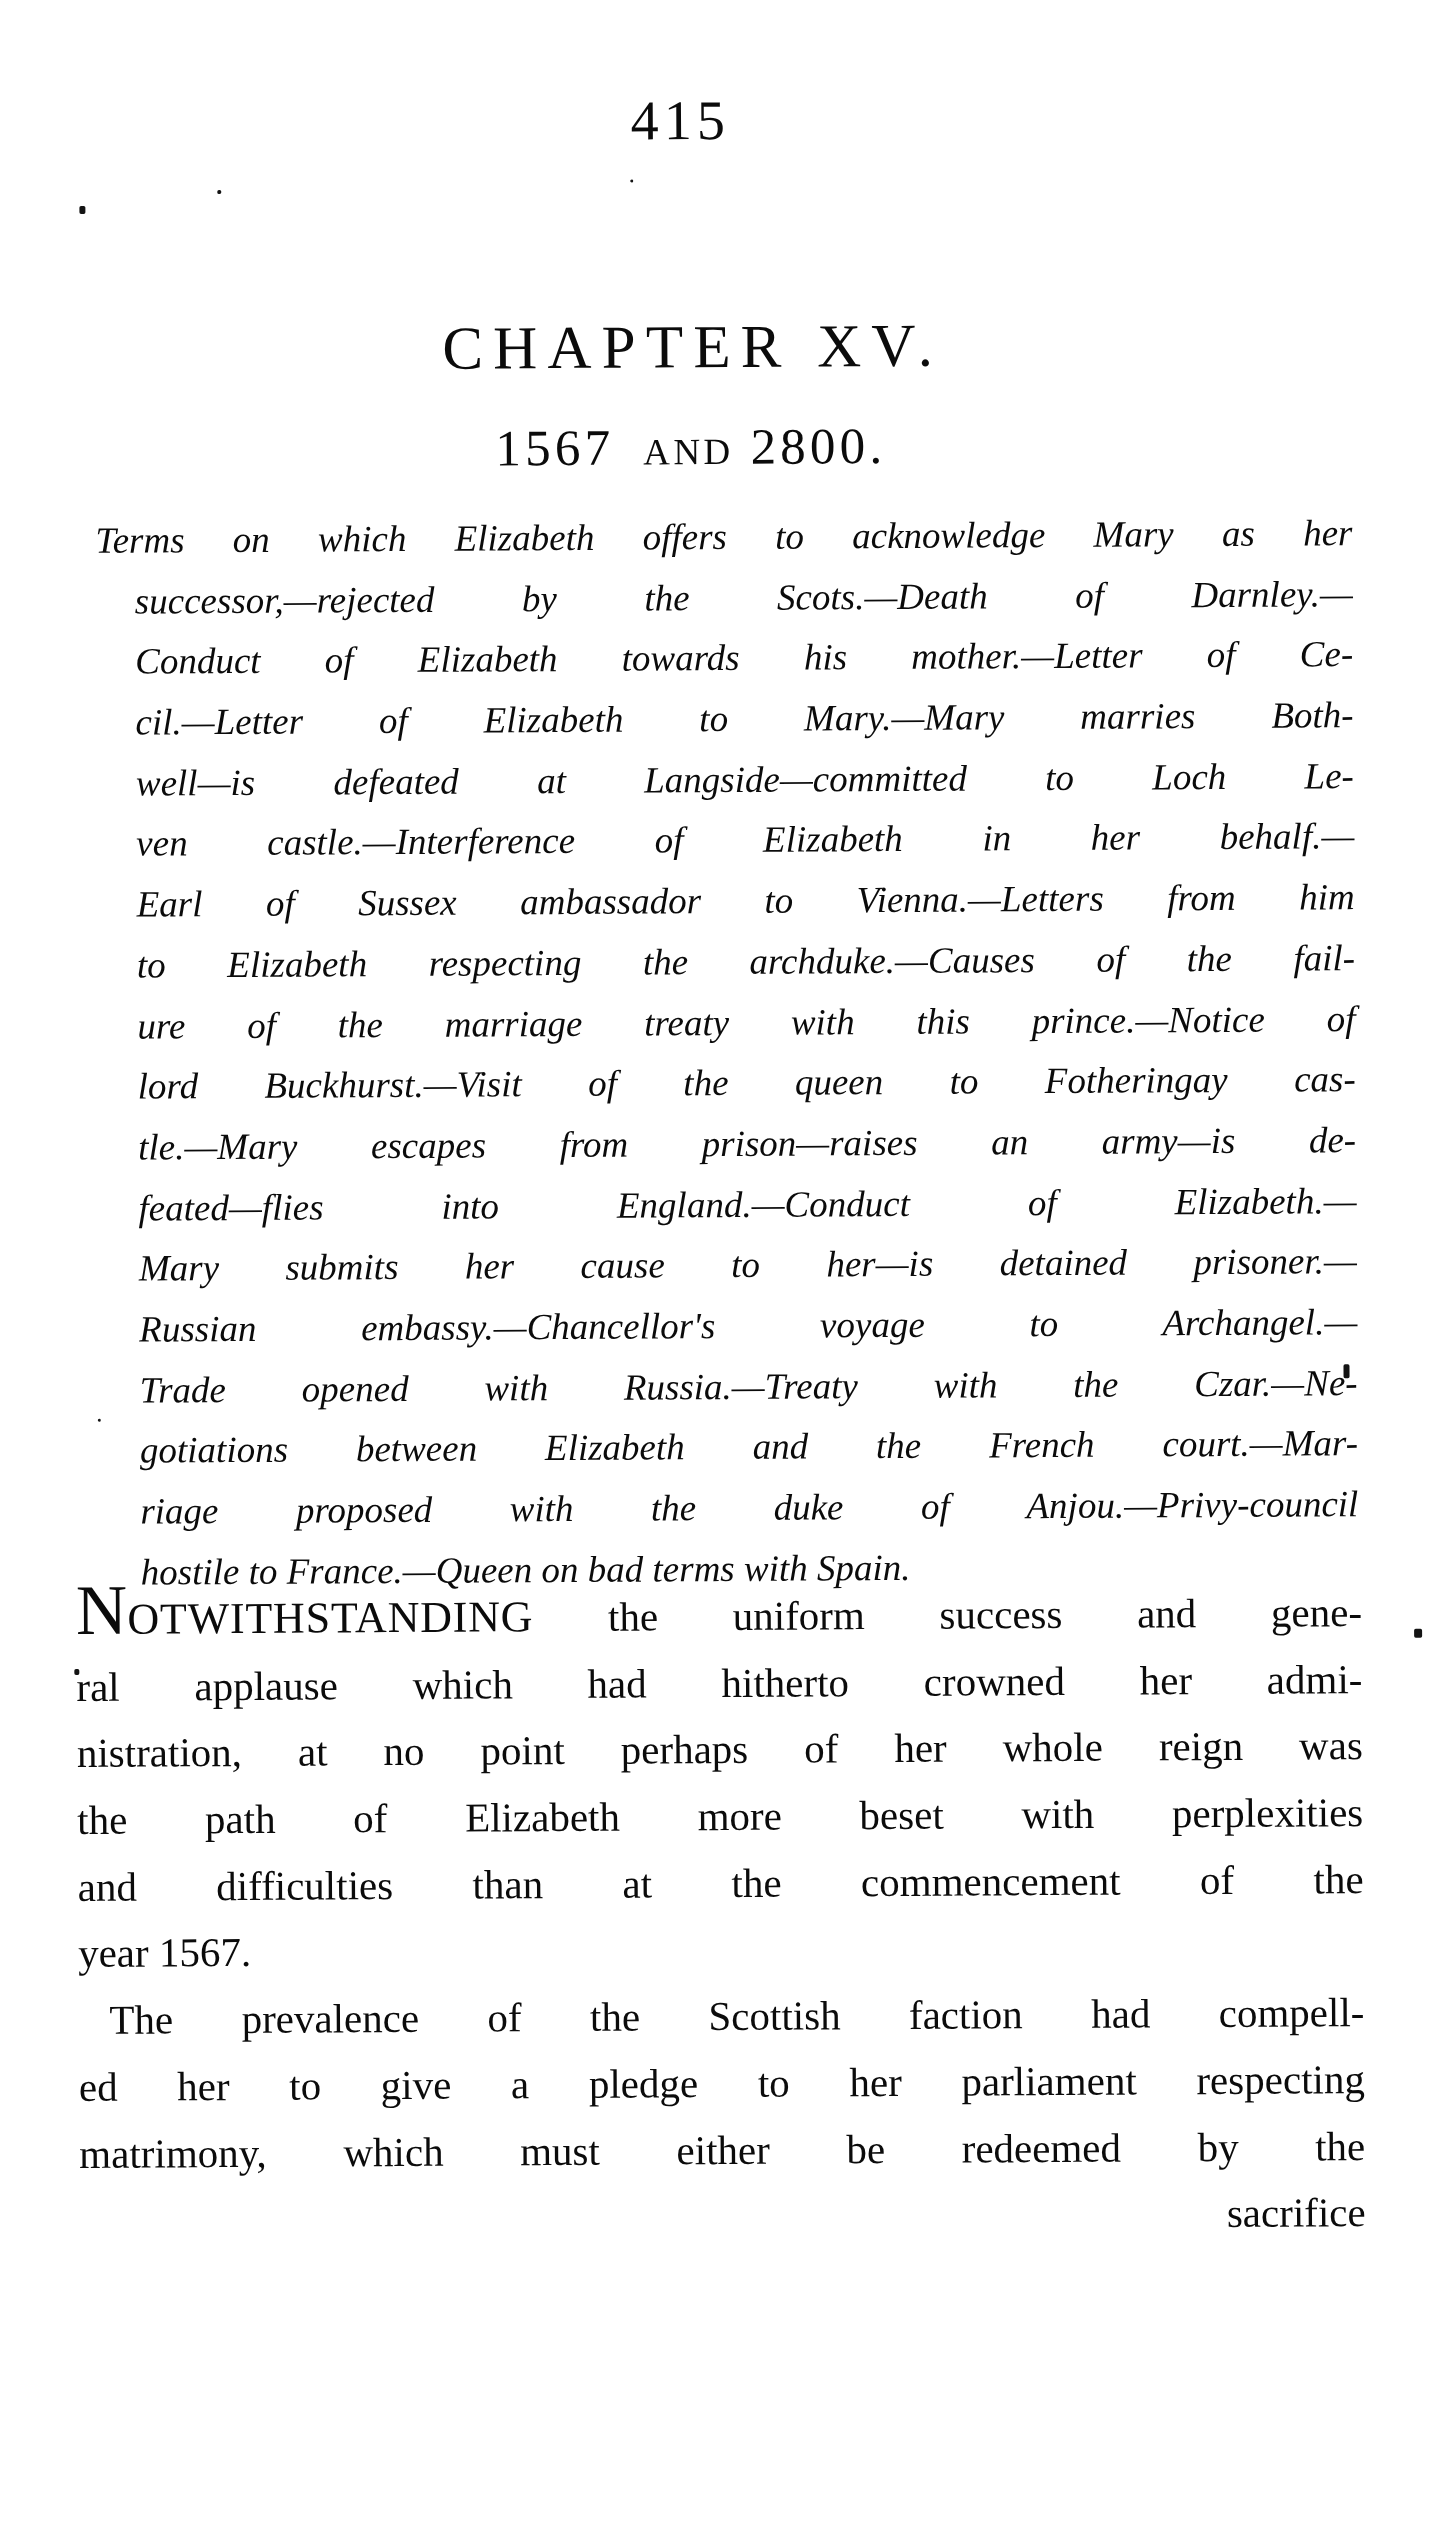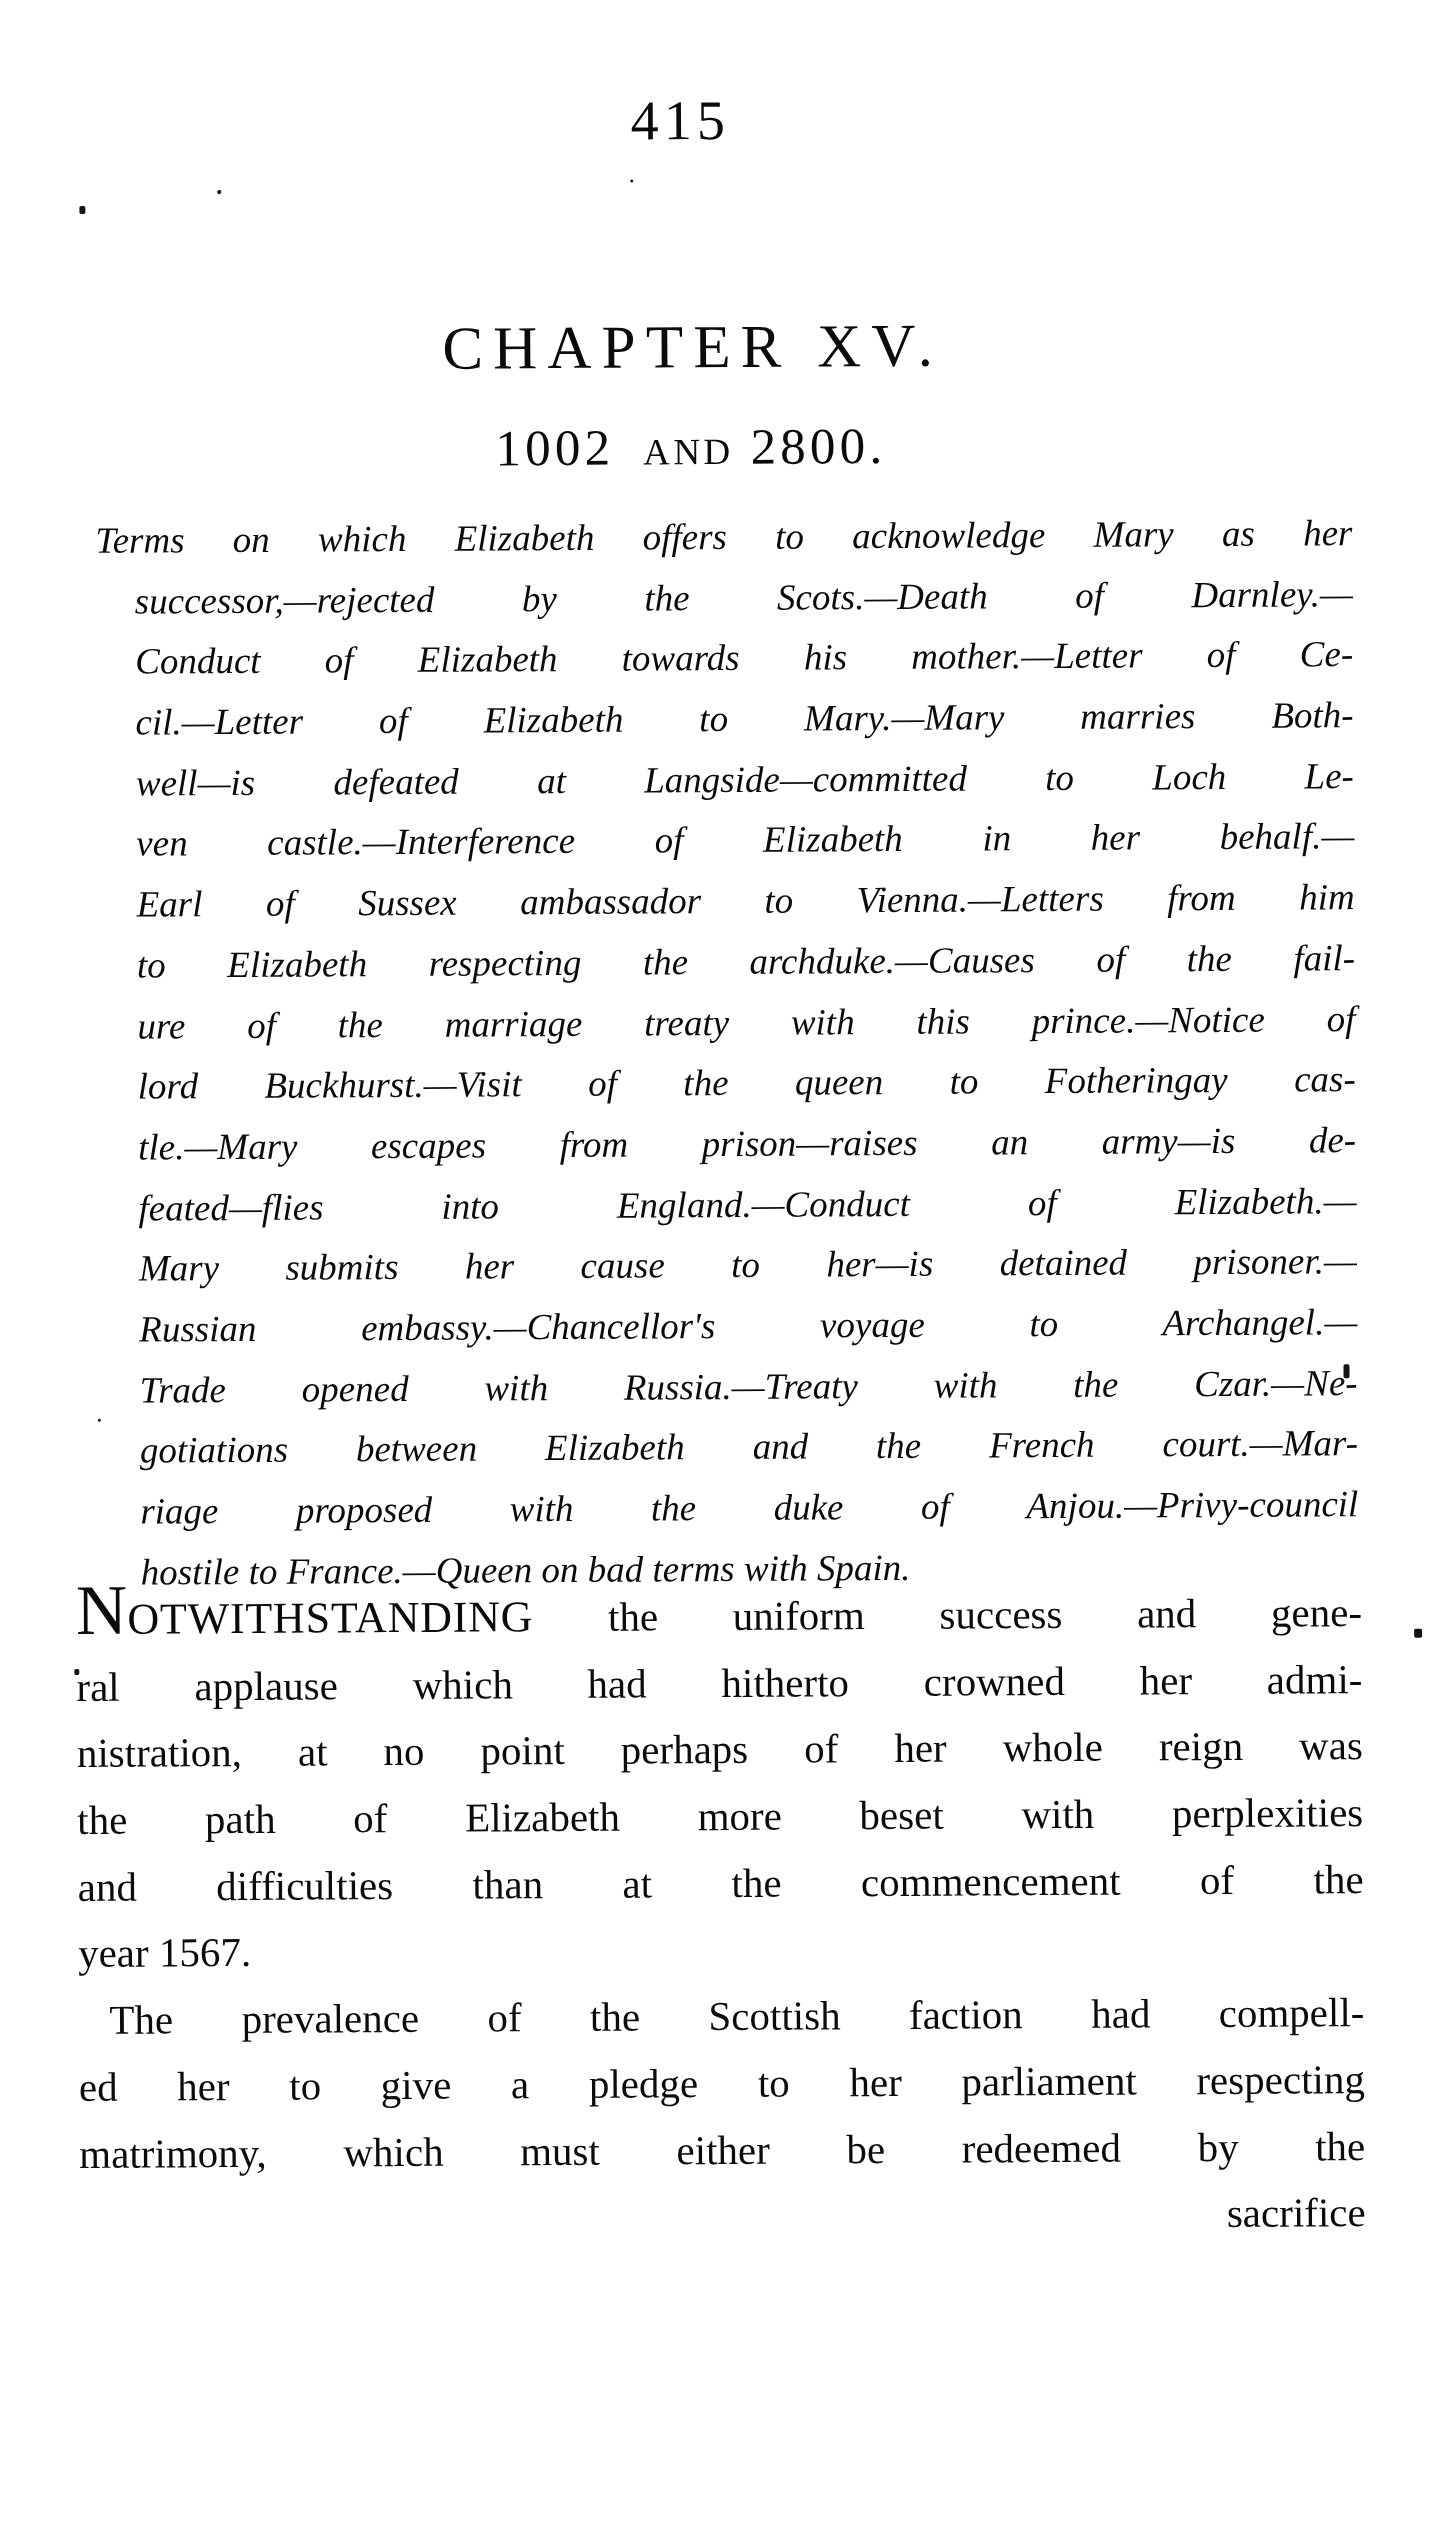--- a/index.html
+++ b/index.html
@@ -112,21 +112,21 @@
 </head>
 <body>
 
 <div class="page">
   <div class="content">
 
     <div class="folio">415</div>
 
     <div class="chapter">CHAPTER XV.</div>
 
-    <div class="years"><span>1002</span> <span class="conj">AND</span> <span>2800.</span></div>
+    <div class="years"><span>1567</span> <span class="conj">AND</span> <span>2800.</span></div>
 
     <div class="summary">
       <div class="sline first">Terms on which Elizabeth offers to acknowledge Mary as her</div>
       <div class="sline">successor,—rejected by the Scots.—Death of Darnley.—</div>
       <div class="sline">Conduct of Elizabeth towards his mother.—Letter of Ce-</div>
       <div class="sline">cil.—Letter of Elizabeth to Mary.—Mary marries Both-</div>
       <div class="sline">well—is defeated at Langside—committed to Loch Le-</div>
       <div class="sline">ven castle.—Interference of Elizabeth in her behalf.—</div>
       <div class="sline">Earl of Sussex ambassador to Vienna.—Letters from him</div>
       <div class="sline">to Elizabeth respecting the archduke.—Causes of the fail-</div>

